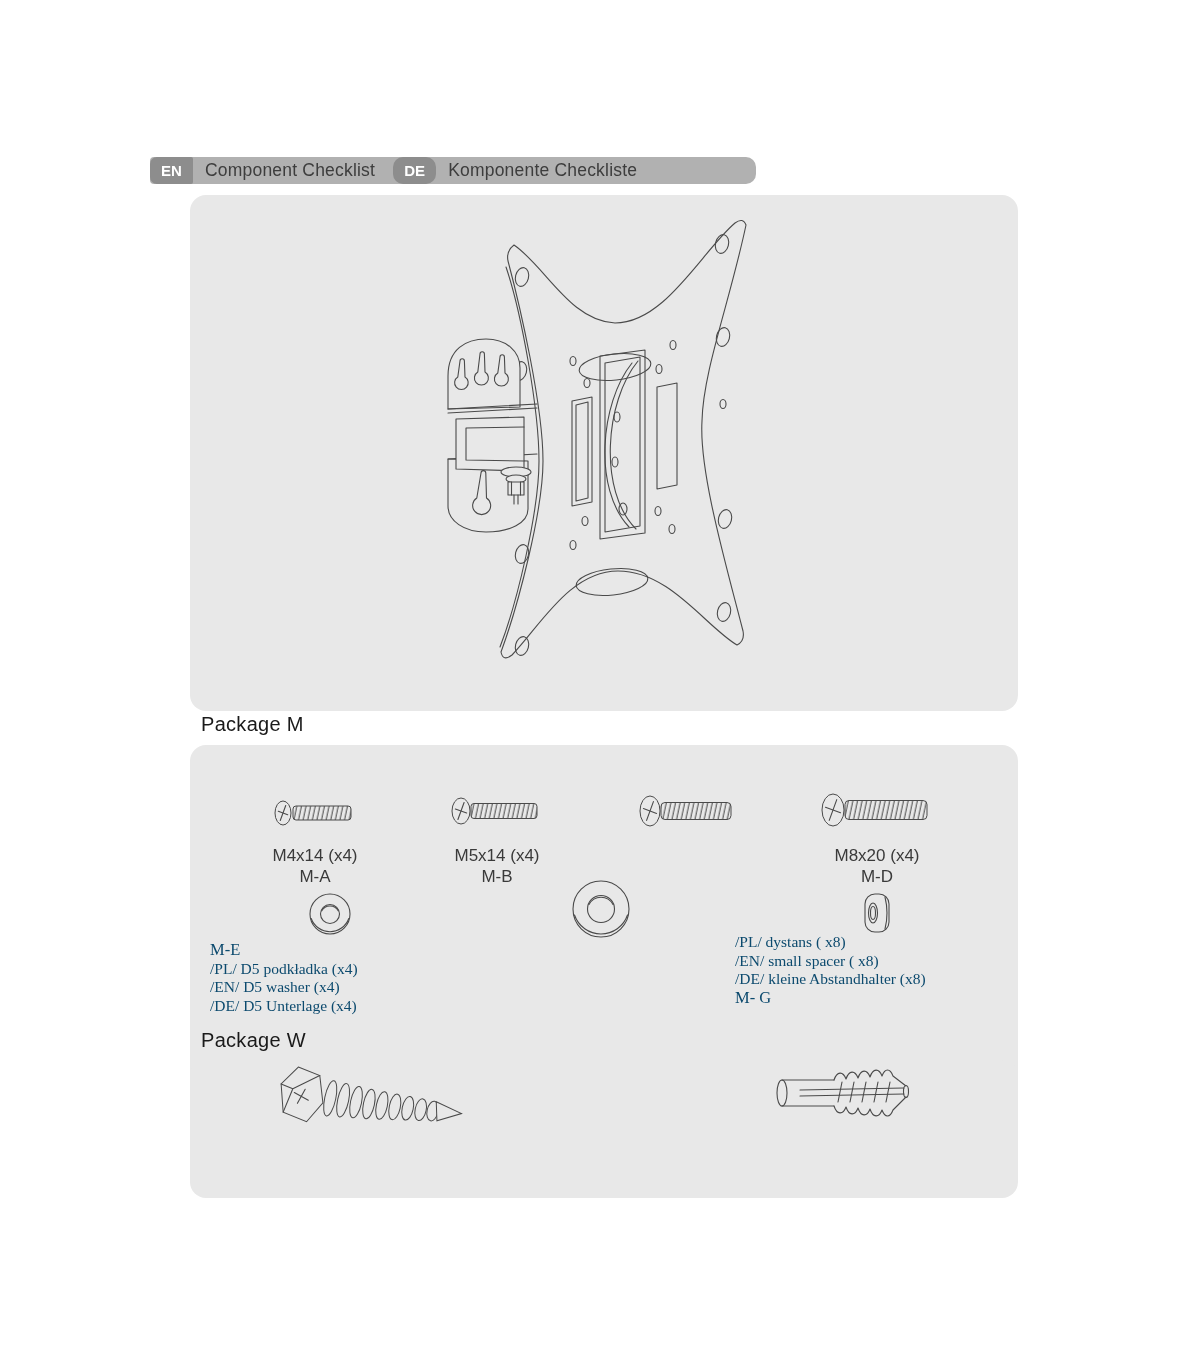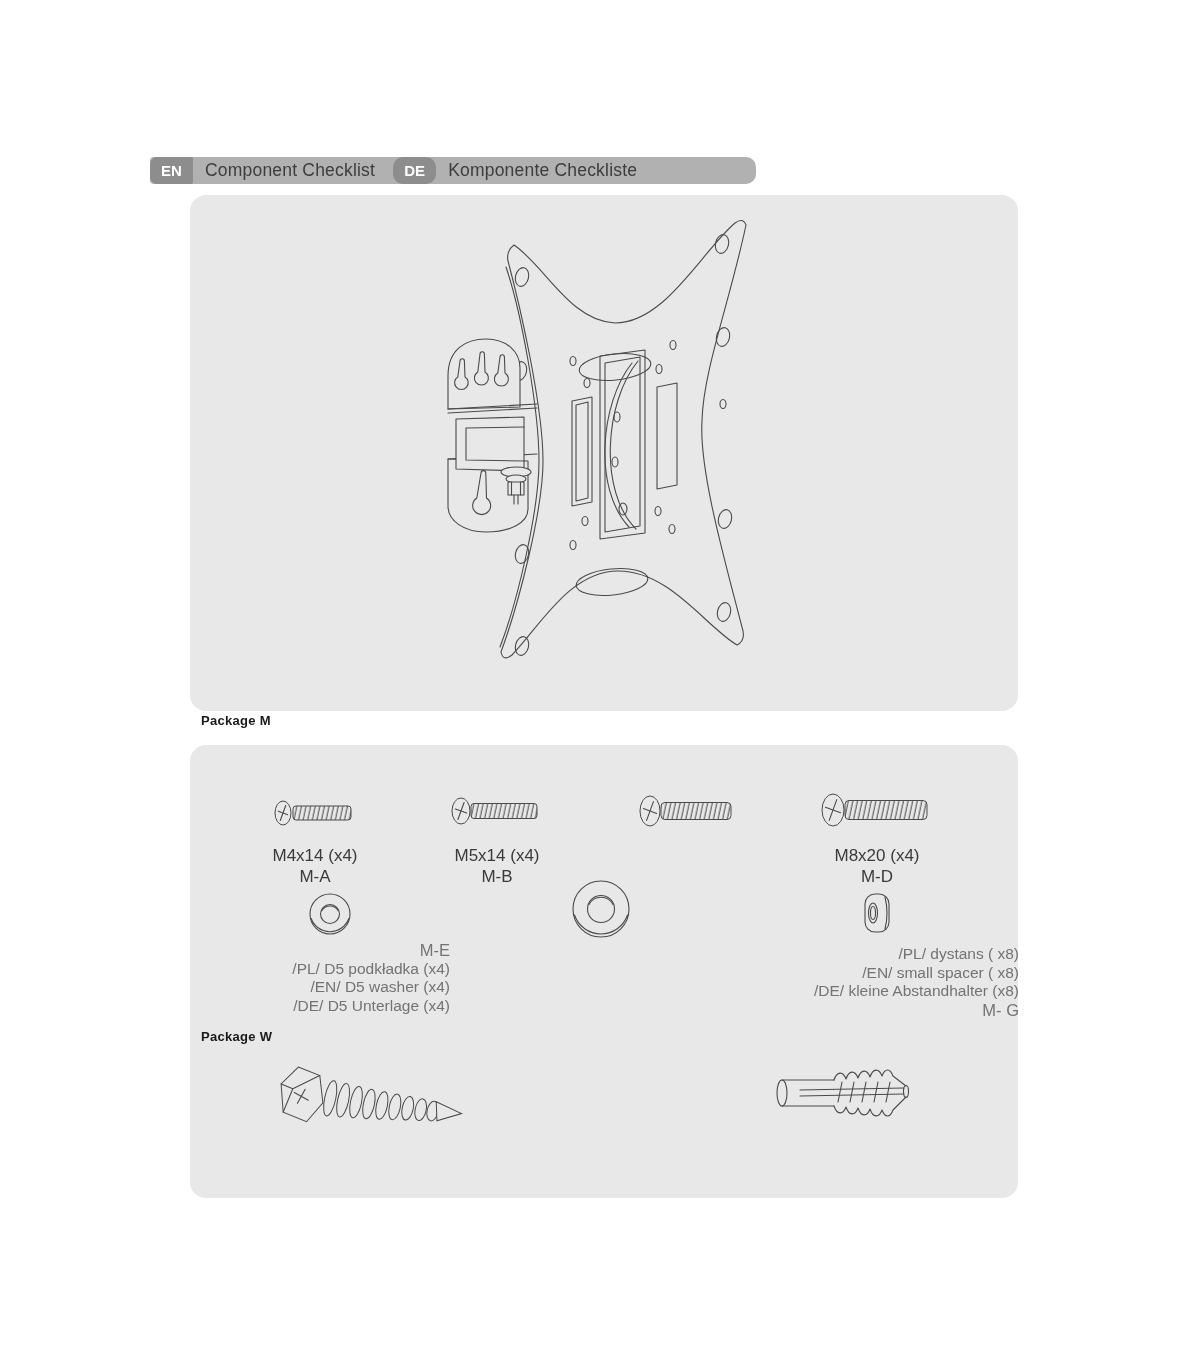--- a/index.html
+++ b/index.html
@@ -23,30 +23,30 @@
   .hdr-title{
     font-weight:normal;font-size:17.5px;color:#3d3d3d;margin-left:12px;margin-right:18px;
     letter-spacing:0.2px;white-space:nowrap;
   }
   
   .panel{position:absolute;left:190px;width:828px;background:#e8e8e8;border-radius:16px;}
   #panel-drawing{top:195px;height:516px;}
   #panel-m{top:745px;height:356px;}
   #panel-w{top:1060px;height:138px;}
   .pkg-heading{
-    position:absolute;left:201px;font-size:13px;font-weight:bold;color:#1a1a1a;
+    position:absolute;left:201px;font-size:20px;font-weight:normal;color:#1a1a1a;
     letter-spacing:0.3px;
   }
   #heading-m{top:713px;}
   #heading-w{top:1029px;}
   
   .fig{position:absolute;}
   .part-label{position:absolute;text-align:center;font-size:17px;line-height:21px;color:#3a3a3a;}
   .part-label .code{font-size:17px;}
-  .tri-label{position:absolute;text-align:right;font-size:15.5px;line-height:18.5px;color:#737373;}
+  .tri-label{position:absolute;text-align:left;font-size:15.5px;line-height:18.5px;color:#0c4a6e;font-family:Liberation Serif, serif;}
   .tri-label .code{font-size:16.5px;}
   .pre{white-space:pre-wrap;}
   svg{display:block;}
   .ln{stroke:#4a4a4a;stroke-width:1.1;fill:none;stroke-linejoin:round;stroke-linecap:round;}
   .fillg{fill:#e8e8e8;}
 </style>
 </head>
 <body>
 
 <svg width="0" height="0" style="position:absolute" aria-hidden="true">
@@ -204,21 +204,21 @@
       <path d="M25,6 Q29,22 25,38"></path>
     </g>
   </svg>
 
   <div class="tri-label" style="left:20px;top:196px;width:240px">
     <div class="code">M-E</div>
     <div>/PL/ D5 podkładka (x4)</div>
     <div>/EN/ D5 washer (x4)</div>
     <div>/DE/ D5 Unterlage (x4)</div>
   </div>
-  <div class="tri-label" style="left:545px;top:200px;width:284px">
+  <div class="tri-label" style="left:545px;top:188px;width:284px">
     <div>/PL/ dystans ( x8)</div>
     <div>/EN/ small spacer ( x8)</div>
     <div>/DE/ kleine Abstandhalter (x8)</div>
     <div class="code">M- G</div>
   </div>
 </div>
 
 <div class="pkg-heading" id="heading-w">Package W</div>
 
 <div class="panel" id="panel-w">

